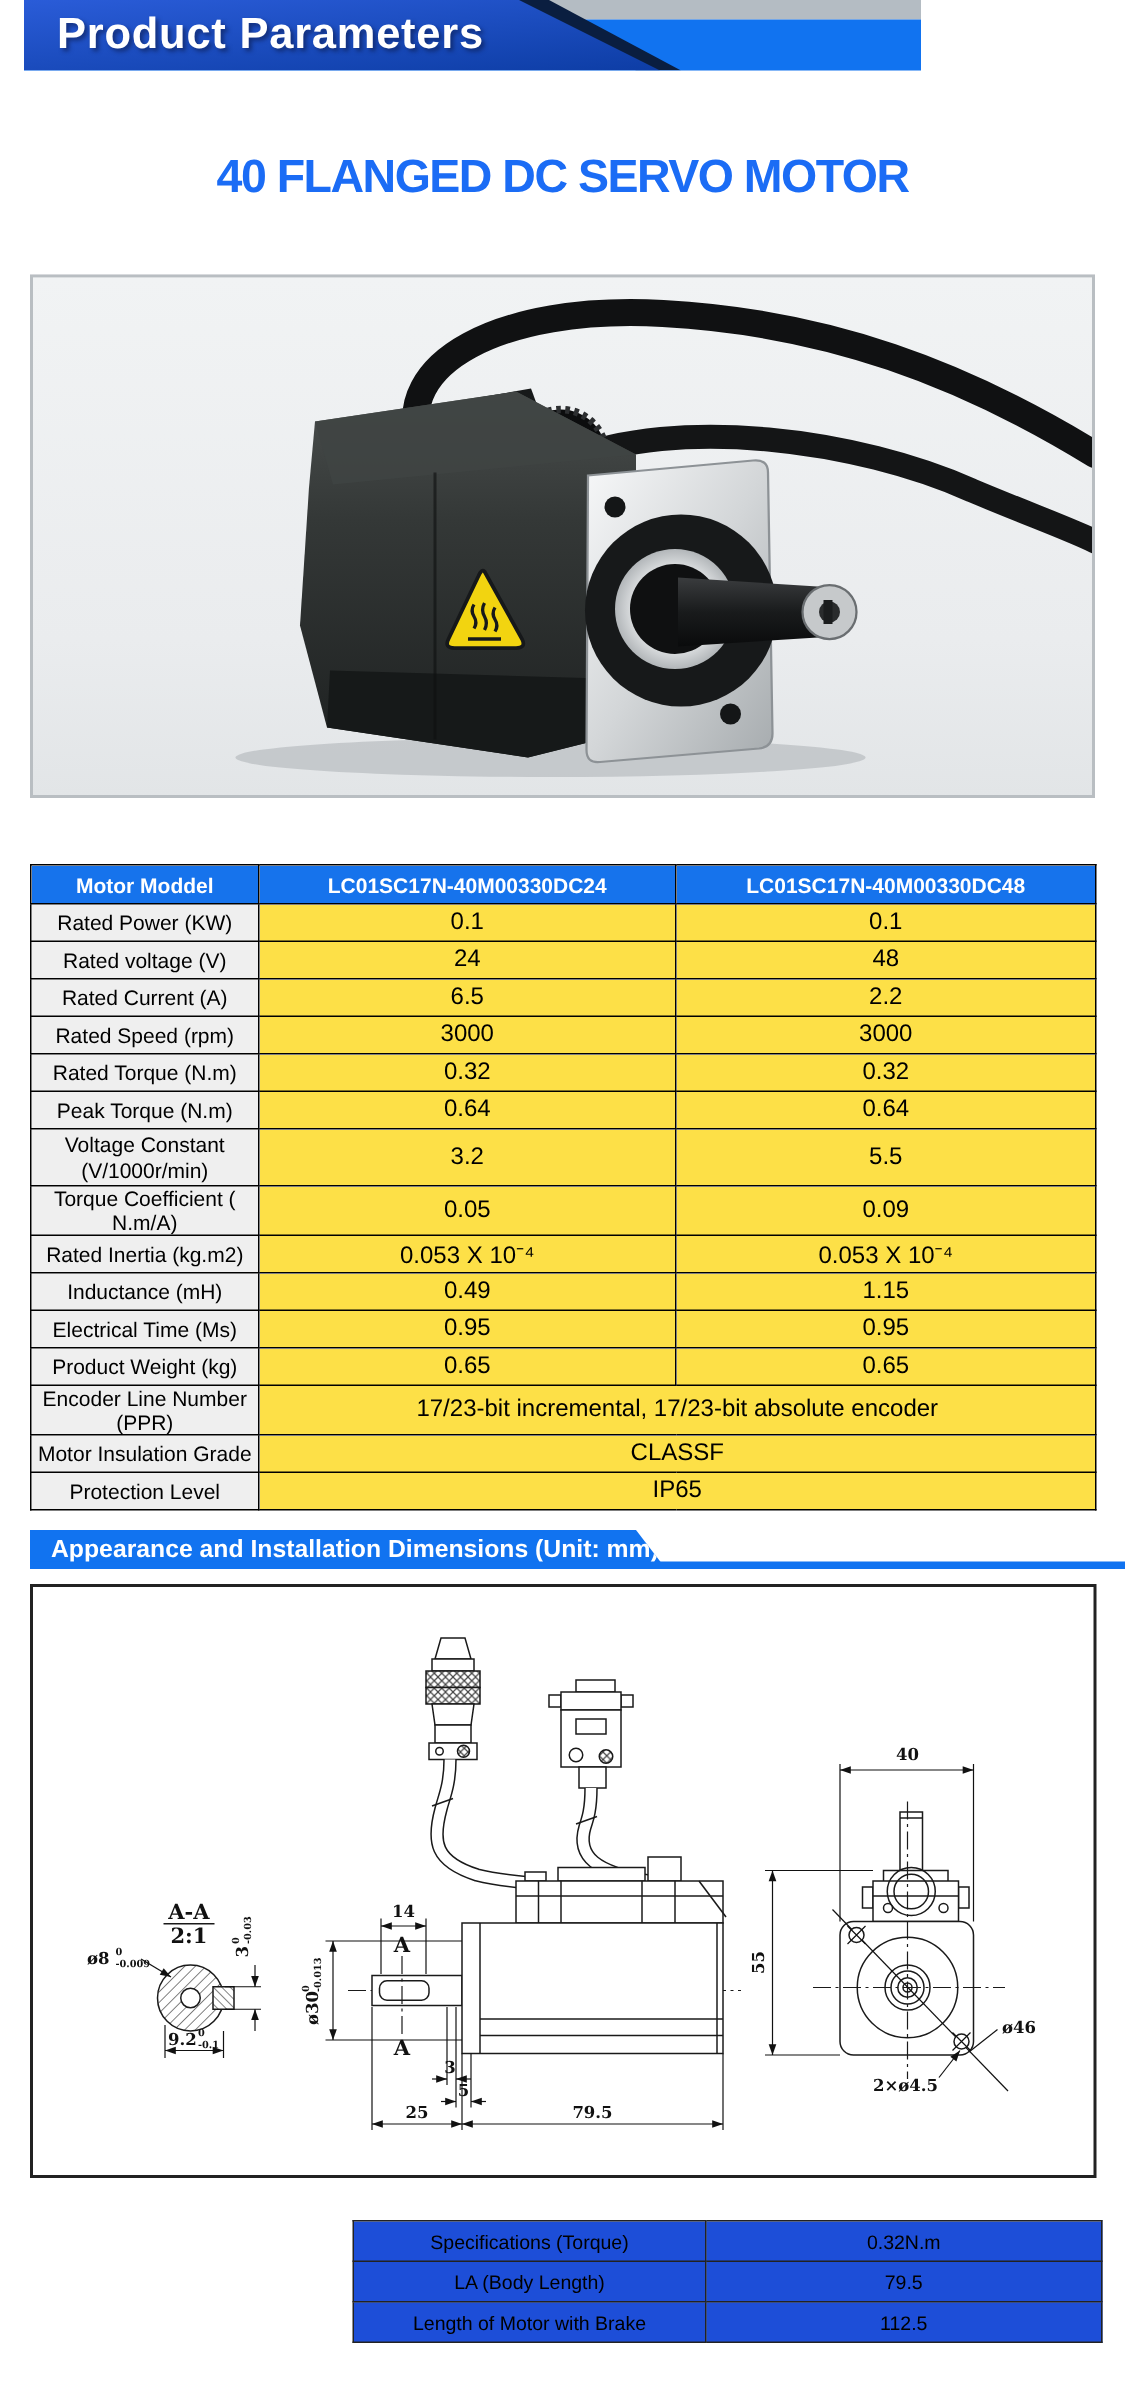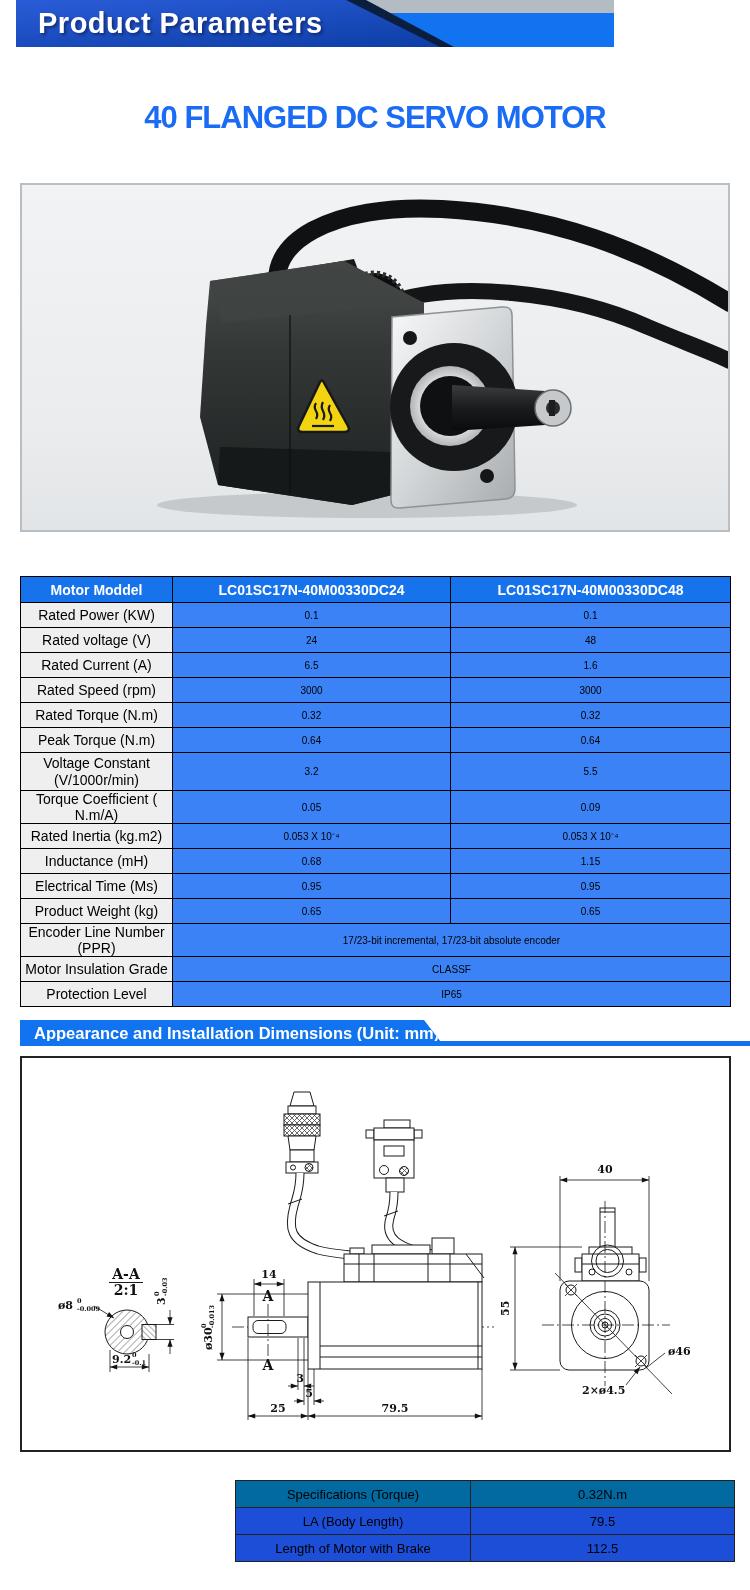--- a/index.html
+++ b/index.html
@@ -27,21 +27,21 @@
   .photo{position:absolute;left:20px;top:183px;width:706px;height:345px;
        border:2px solid #b9bec2;background:#eef0f1;}
 
   
   table.spec{position:absolute;left:20px;top:548px;width:710px;
        border-collapse:collapse;table-layout:fixed;margin-top:28px;}
   table.spec th,table.spec td{border:1px solid #000;text-align:center;
        vertical-align:middle;padding:0;overflow:hidden;}
   table.spec thead th{background:#1673ec;color:#fff;font-size:14px;font-weight:700;height:25px;}
   table.spec td.lbl{background:#efefef;font-size:14px;line-height:1.15;height:24px;}
-  table.spec td.val{background:#3b82f6;font-size:10px;height:24px;}
+  table.spec td.val{background:#fde047;font-size:16px;height:24px;}
   table.spec tr.tall td{height:37px;}
 
   
   .sec2{position:absolute;left:20px;top:1020px;width:424px;height:26px;background:#1173f0;
        clip-path:polygon(0 0,404px 0,424px 100%,0 100%);}
   .sec2 span{display:block;margin-left:14px;line-height:26px;color:#fff;
        font-weight:700;font-size:16.5px;}
   .sec2-line{position:absolute;left:20px;top:1041px;width:730px;height:5px;background:#1173f0;}
 
   
@@ -56,21 +56,21 @@
   .cab{fill:none;stroke:#1a1a1a;stroke-width:9;}
   .cabw{fill:none;stroke:#fff;stroke-width:7;}
   text.dt{font:bold 11px "DejaVu Serif",serif;fill:#111;}
   text.dtol{font:bold 6.5px "DejaVu Serif",serif;fill:#111;}
   text.dbig{font:bold 14px "DejaVu Serif",serif;fill:#111;}
 
   
   table.bt{position:absolute;left:235px;top:1480px;width:499px;
        border-collapse:collapse;table-layout:fixed;}
   table.bt td{border:1px solid #222;height:24px;text-align:center;font-size:13px;background:#1d4ed8;}
-  table.bt tr.head td{background:#0369a1;}
+  table.bt tr.head td{background:#1d4ed8;}
 </style>
 </head>
 <body>
 
 <div class="banner">
   <div class="gray"></div>
   <div class="blue"></div>
   <div class="shadow"></div>
   <div class="dark"></div>
   <h2>Product Parameters</h2>
@@ -177,21 +177,21 @@
         <td class="val">0.1</td>
       </tr>
     <tr>
         <td class="lbl">Rated voltage (V)</td>
         <td class="val">24</td>
         <td class="val">48</td>
       </tr>
     <tr>
         <td class="lbl">Rated Current (A)</td>
         <td class="val">6.5</td>
-        <td class="val">1.6</td>
+        <td class="val">2.2</td>
       </tr>
     <tr>
         <td class="lbl">Rated Speed (rpm)</td>
         <td class="val">3000</td>
         <td class="val">3000</td>
       </tr>
     <tr>
         <td class="lbl">Rated Torque (N.m)</td>
         <td class="val">0.32</td>
         <td class="val">0.32</td>
@@ -211,21 +211,21 @@
         <td class="val">0.05</td>
         <td class="val">0.09</td>
       </tr>
     <tr>
         <td class="lbl">Rated Inertia (kg.m2)</td>
         <td class="val">0.053 X 10⁻⁴</td>
         <td class="val">0.053 X 10⁻⁴</td>
       </tr>
     <tr>
         <td class="lbl">Inductance (mH)</td>
-        <td class="val">0.68</td>
+        <td class="val">0.49</td>
         <td class="val">1.15</td>
       </tr>
     <tr>
         <td class="lbl">Electrical Time (Ms)</td>
         <td class="val">0.95</td>
         <td class="val">0.95</td>
       </tr>
     <tr>
         <td class="lbl">Product Weight (kg)</td>
         <td class="val">0.65</td>

